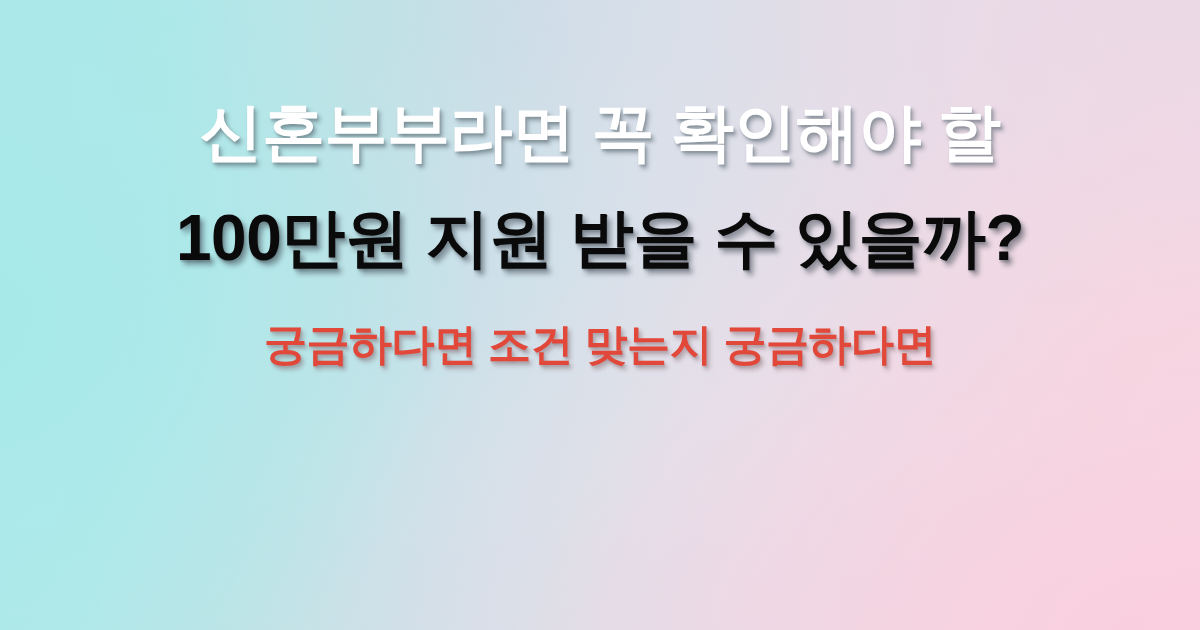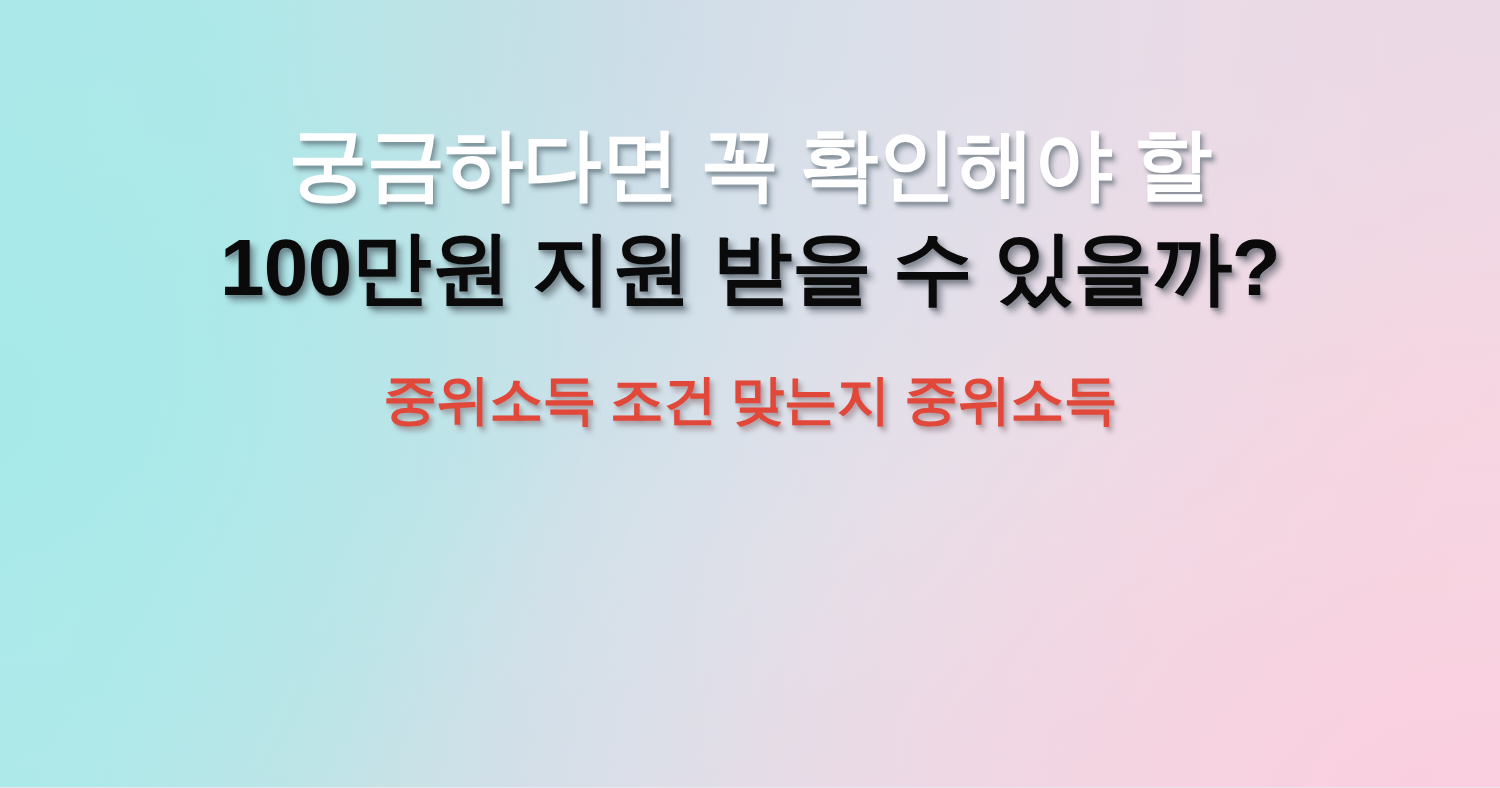--- a/index.html
+++ b/index.html
@@ -114,21 +114,21 @@
   .headline-1 {
     margin-top: 101px;
     font-size: 63px;
     color: #ffffff;
     text-shadow:
       3px 4px 4px rgba(80, 95, 105, 0.46),
       1px 2px 2px rgba(80, 95, 105, 0.30);
   }
 
   .headline-2 {
-    margin-top: 18px;
+    margin-top: 42px;
     font-size: 64px;
     color: #0a0a0a;
     text-shadow:
       4px 5px 5px rgba(60, 70, 80, 0.48),
       1px 2px 2px rgba(60, 70, 80, 0.32);
   }
 
   .subline {
     font-weight: 700;
     font-size: 43px;
@@ -150,21 +150,21 @@
 <div id="banner">
 
   <div class="bg-base"></div>
   <div class="bg-vert"></div>
   <div class="bg-glow-cyan"></div>
   <div class="bg-glow-lav"></div>
   <div class="bg-glow-pink"></div>
 
   <div class="content">
 
-    <div class="headline headline-1">궁금하다면 꼭 확인해야 할</div>
+    <div class="headline headline-1">신혼부부라면 꼭 확인해야 할</div>
 
     <div class="headline headline-2">100만원 지원 받을 수 있을까?</div>
 
-    <div class="subline subline-1">중위소득 조건 맞는지 중위소득</div>
+    <div class="subline subline-1">궁금하다면 조건 맞는지 궁금하다면</div>
 
 
   </div>
 </div>
 
 </body></html>

